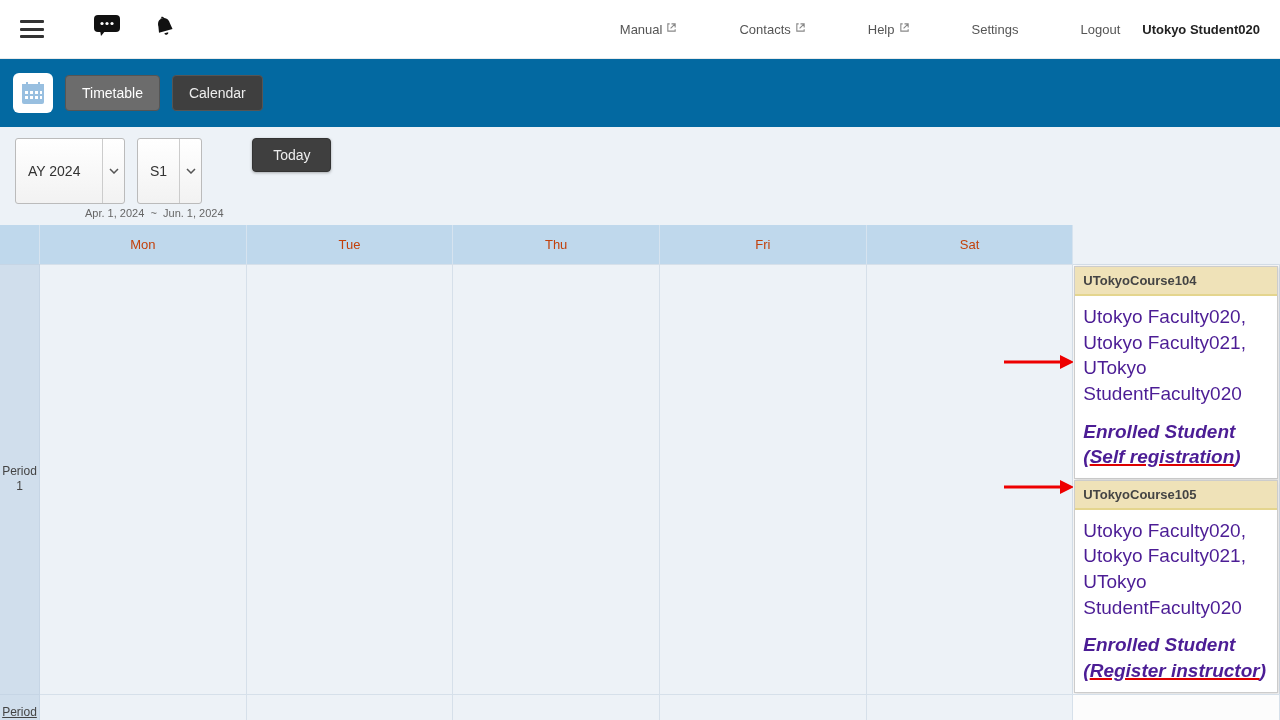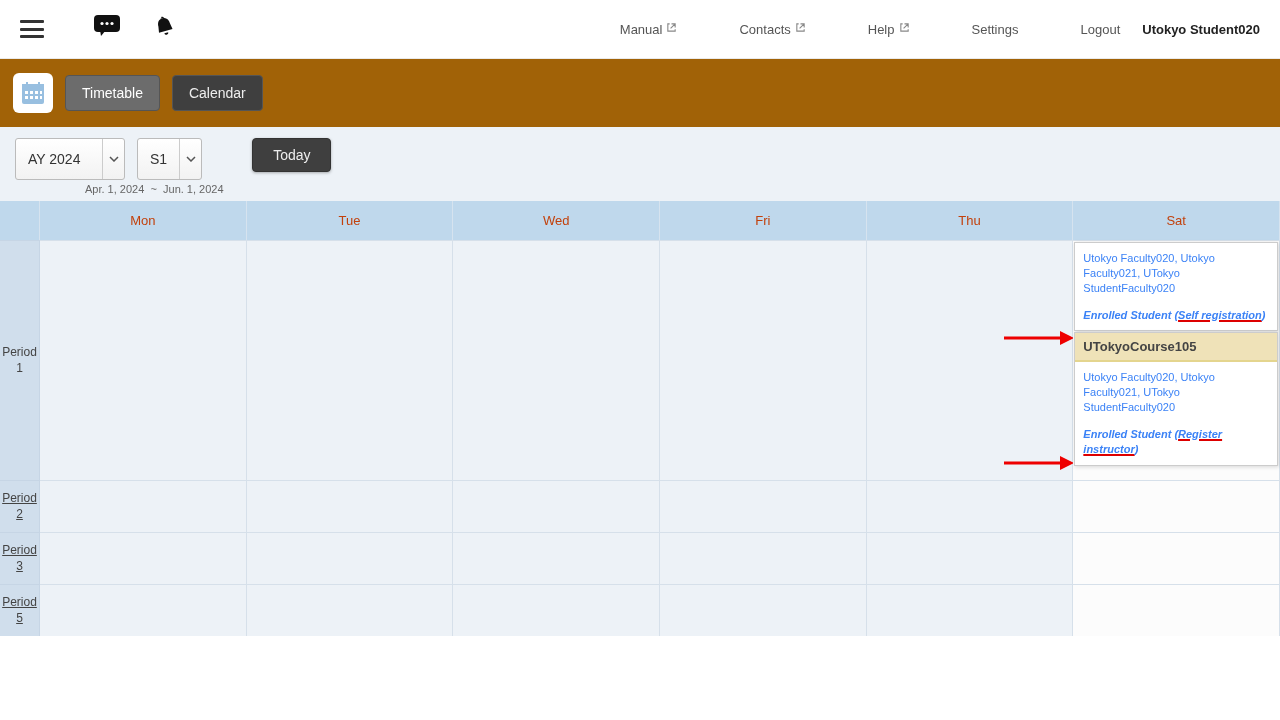--- a/index.html
+++ b/index.html
@@ -10,30 +10,30 @@
 .hamburger { width: 24px; height: 18px; display: flex; flex-direction: column; justify-content: space-between; cursor: pointer; margin-right: 50px; }
 .hamburger span { display: block; height: 3px; background: #333; border-radius: 1px; }
 .top-icons { display: flex; gap: 30px; }
 .icon-chat, .icon-bell { color: #111; }
 .topbar-right { margin-left: auto; display: flex; align-items: center; gap: 22px; font-size: 13px; color: #555; }
 .topbar-link { cursor: pointer; display: inline-flex; gap: 4px; padding-left: 40px; }
 .ext-icon { width: 11px; height: 11px; }
 .username { font-weight: bold; color: #222; }
 
 
-.tabbar { background: #a16207; height: 68px; display: flex; align-items: center; padding: 0 13px; gap: 12px; }
+.tabbar { background: #0369a1; height: 68px; display: flex; align-items: center; padding: 0 13px; gap: 12px; }
 .cal-icon-box { width: 40px; height: 40px; background: #fff; border-radius: 6px; display: flex; align-items: center; justify-content: center; }
 .tab-btn { height: 36px; padding: 0 16px; border-radius: 4px; border: 1px solid #555; cursor: pointer; font-size: 14px; color: #eee; }
 .tab-btn.active { background: #6c6c6c; color: #fff; }
 .tab-btn:not(.active) { background: #3f3f3f; color: #eee; }
 
 
 .filterbar { background: #edf2f7; padding: 11px 15px 3px 15px; display: flex; align-items: flex-start; gap: 12px; }
 .dropdown { display: inline-flex; border: 1px solid #bbb; border-radius: 3px; background: linear-gradient(#fff,#f2f2f2); }
-.dropdown .dd-label { padding: 12px 12px; min-width: 86px; font-size: 14px; color: #333; }
+.dropdown .dd-label { padding: 24px 12px; min-width: 86px; font-size: 14px; color: #333; }
 .dropdown.small .dd-label { min-width: 30px; }
 .dropdown .dd-arrow { width: 22px; border-left: 1px solid #ccc; display: flex; align-items: center; justify-content: center; }
 .dd-arrow svg { width: 10px; height: 6px; }
 .today-btn { margin-left: 38px; background: #3f3f3f; color: #eee; border: 1px solid #333; border-radius: 4px; padding: 8px 20px; font-size: 14px; cursor: pointer; box-shadow: 0 1px 3px rgba(0,0,0,0.3); }
 .date-range-row { font-size: 11px; color: #666; padding: 0 0 6px 85px; background: #edf2f7; }
 
 
 .grid { background: #edf2f7; }
 .header-row { display: grid; grid-template-columns: 40px repeat(6, 1fr); }
 .hcell { background: #bfd8ec; border-right: 1px solid #d6e3ef; text-align: center; padding: 12px 0; font-size: 13px; color: #c2410c; }
@@ -41,21 +41,21 @@
 .body-row { display: grid; grid-template-columns: 40px repeat(6, 1fr); }
 .period-cell { background: #d0deec; border-top: 1px solid #c6d5e5; border-right: 1px solid #c6d5e5; font-size: 12px; color: #444; display: flex; align-items: center; justify-content: center; text-align: center; padding: 6px 2px; line-height: 1.3; }
 .day-cell { background: #edf2f7; border-top: 1px solid #d6e0ea; border-right: 1px solid #d6e0ea; position: relative; overflow: visible; }
 .day-cell.sat { background: #fcfcfc; }
 .row-h-tall .period-cell, .row-h-tall .day-cell { min-height: 240px; }
 .row-h-short .period-cell, .row-h-short .day-cell { min-height: 52px; text-decoration: underline; }
 
 
 .course-card { background: #fff; border: 1px solid #ccc; margin: 1px; box-shadow: 1px 1px 4px rgba(0,0,0,0.15); position: relative; }
 .course-title { background: #efe2b8; border-bottom: 2px solid #e4d58e; padding: 6px 8px; font-weight: bold; font-size: 13px; color: #444; }
-.course-body { padding: 8px 8px 8px 8px; font-size: 11px; color: #3b82f6; line-height: 1.35; }
+.course-body { padding: 8px 8px 8px 8px; font-size: 19px; color: #4c1d95; line-height: 1.35; }
 .enroll-line { font-style: italic; font-weight: bold; margin-top: 12px; }
 .enroll-link { text-decoration: underline; text-decoration-color: #d00; text-decoration-thickness: 2px; font-style: italic; font-weight: bold; }
 
 
 .red-arrow { position: absolute; width: 70px; height: 18px; }
 .red-arrow svg { width: 100%; height: 100%; }
 </style>
 </head>
 <body>
 
@@ -154,23 +154,22 @@
   <span>Apr. 1, 2024</span>
   &nbsp;<span>~</span>&nbsp;
   <span>Jun. 1, 2024</span>
 </div>
 
 <div class="grid">
   <div class="header-row">
     <div class="hcell first"></div>
     <div class="hcell">Mon</div>
     <div class="hcell">Tue</div>
-    <div class="hcell">Wed</div>
+    <div class="hcell">Thu</div>
     <div class="hcell">Fri</div>
-    <div class="hcell">Thu</div>
     <div class="hcell">Sat</div>
   </div>
 
   <div class="body-row row-h-tall">
     <div class="period-cell">Period 1</div>
     <div class="day-cell"></div>
     <div class="day-cell"></div>
     <div class="day-cell"></div>
     <div class="day-cell"></div>
     <div class="day-cell" style="position:relative;">
@@ -182,20 +181,21 @@
       </div>
       <div class="red-arrow" style="right:-2px; top:213px;">
         <svg viewBox="0 0 70 18">
             <line x1="0" y1="9" x2="56" y2="9" stroke="#e00" stroke-width="3"></line>
             <polygon points="56,2 70,9 56,16" fill="#e00"></polygon>
           </svg>
       </div>
     </div>
     <div class="day-cell sat">
       <div class="course-card">
+        <div class="course-title">UTokyoCourse104</div>
         <div class="course-body">
           <div>Utokyo Faculty020, Utokyo Faculty021, UTokyo StudentFaculty020</div>
           <div class="enroll-line">
             <span>Enrolled Student (</span><span class="enroll-link">Self registration</span><span>)</span>
           </div>
         </div>
       </div>
       <div class="course-card">
         <div class="course-title">UTokyoCourse105</div>
         <div class="course-body">

